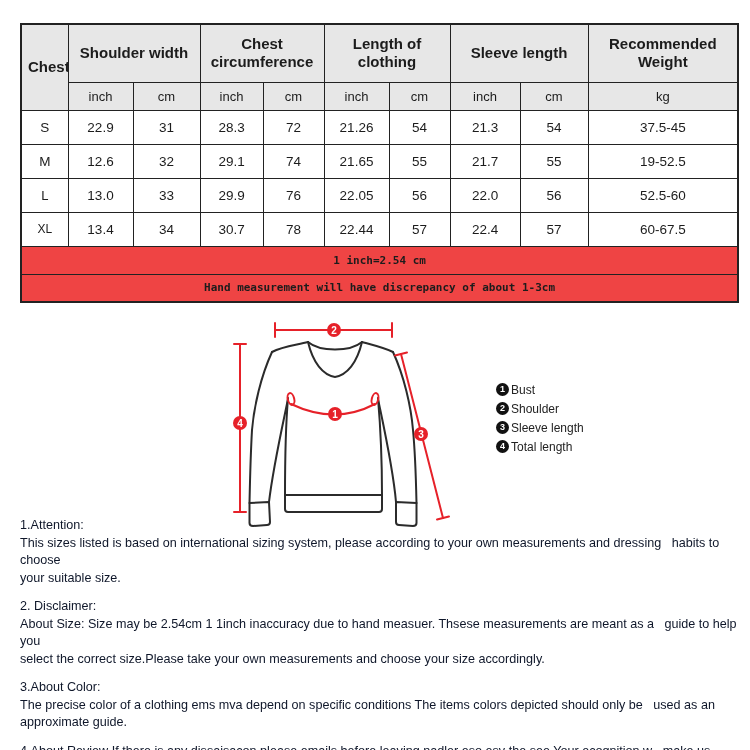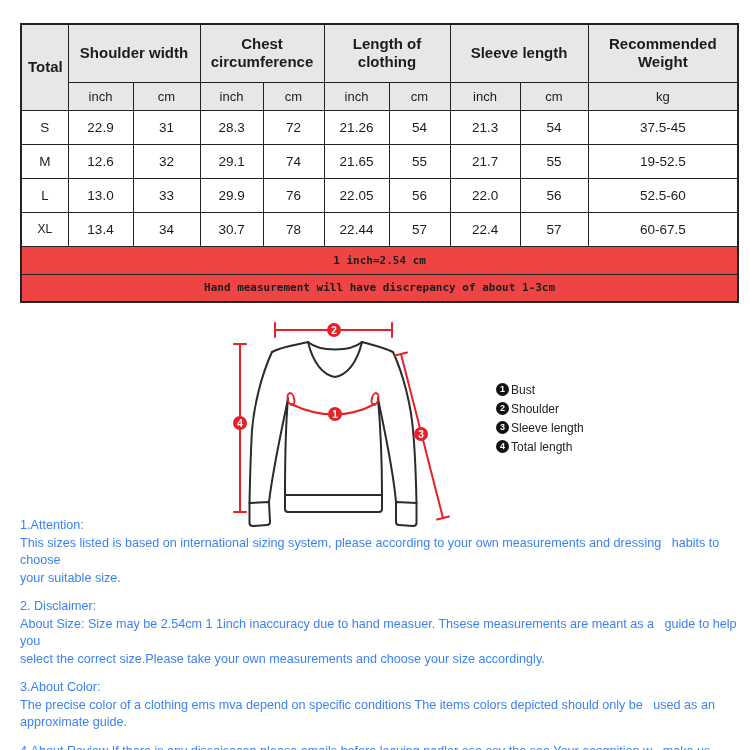--- a/index.html
+++ b/index.html
@@ -29,21 +29,21 @@
   
   .diagram-svg{position:absolute;left:225px;top:318px;}
   .legend{position:absolute;left:496px;top:380px;}
   .legend-item{display:flex;align-items:center;height:19px;}
   .legend-num{width:13px;height:13px;border-radius:50%;background:#111;color:#fff;
     font-size:9px;font-weight:bold;line-height:13px;text-align:center;flex:0 0 13px;}
   .legend-label{margin-left:2px;font-size:12px;color:#222;}
 
   
   .notes{position:absolute;left:20px;top:517px;width:724px;}
-  .note{font-size:12.6px;line-height:17.5px;color:#3b82f6;white-space:pre-wrap;
+  .note{font-size:12.6px;line-height:17.5px;color:#0f172a;white-space:pre-wrap;
     margin:0 4px 11px 0;}
 
   svg text.marker-num{fill:#fff;font-size:10px;font-weight:bold;
     font-family:"Liberation Sans",sans-serif;text-anchor:middle;}
 </style>
 </head>
 <body>
 
 <div class="page">
 
@@ -55,21 +55,21 @@
       <col style="width:63px">
         <col style="width:61px">
         <col style="width:65px">
       <col style="width:61px">
         <col style="width:70px">
         <col style="width:68px">
       <col style="width:150px">
     </colgroup>
     <tbody>
     <tr class="h1">
-      <th class="corner" rowspan="2">Total</th>
+      <th class="corner" rowspan="2">Chest</th>
       <th colspan="2">Shoulder width</th>
       <th colspan="2">Chest circumference</th>
       <th colspan="2">Length of clothing</th>
       <th colspan="2">Sleeve length</th>
       <th>Recommended Weight</th>
     </tr>
     <tr class="h2">
       <td>inch</td>
       <td>cm</td>
       <td>inch</td>

